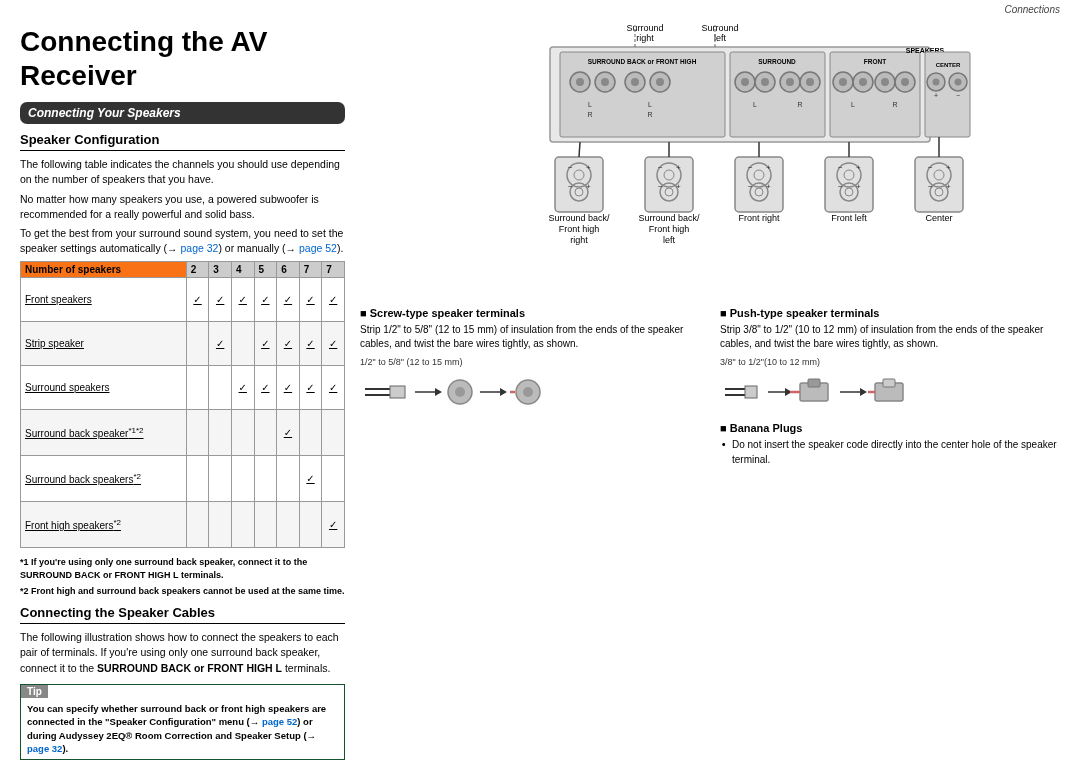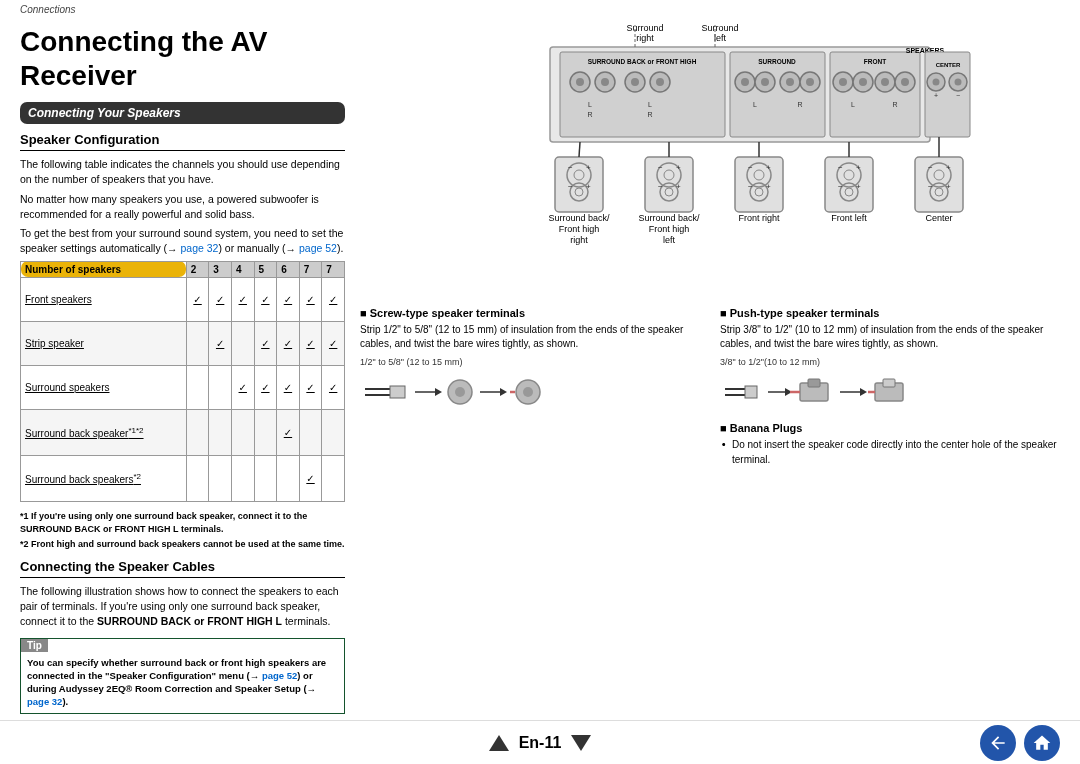--- a/index.html
+++ b/index.html
@@ -18,21 +18,21 @@
       width: 1080px;
       height: 764px;
       display: flex;
       flex-direction: column;
       padding: 0;
     }
 
     
     .top-bar {
       display: flex;
-      justify-content: flex-start;
+      justify-content: flex-end;
       padding: 4px 20px 2px;
       font-size: 10px;
       font-style: italic;
       color: #333;
     }
 
     
     .main-content {
       display: flex;
       flex: 1;
@@ -301,21 +301,21 @@
       <p class="body-text">
         <span>No matter how many speakers you use, a powered subwoofer is recommended for a really powerful and solid bass.</span>
       </p>
       <p class="body-text">
         To get the best from your surround sound system, you need to set the speaker settings automatically (→ <a class="link">page 32</a>) or manually (→ <a class="link">page 52</a>).
       </p>
 
       <table class="speaker-table">
         <thead>
           <tr>
-            <th style="background:#eab308;border-radius:7px;">Number of speakers</th>
+            <th style="background:#f97316;">Number of speakers</th>
             <th>2</th>
             <th>3</th>
             <th>4</th>
             <th>5</th>
             <th>6</th>
             <th>7</th>
             <th>7</th>
           </tr>
         </thead>
         <tbody>
@@ -362,20 +362,30 @@
           <tr>
             <td>Surround back speakers<sup>*2</sup></td>
             <td></td>
               <td></td>
               <td></td>
               <td></td>
               <td></td>
               <td>✓</td>
               <td></td>
           </tr>
+          <tr>
+            <td>Front high speakers<sup>*2</sup></td>
+            <td></td>
+              <td></td>
+              <td></td>
+              <td></td>
+              <td></td>
+              <td></td>
+              <td>✓</td>
+          </tr>
         </tbody>
       </table>
 
       <p class="footnote">*1  If you're using only one surround back speaker, connect it to the <strong>SURROUND BACK or FRONT HIGH L</strong> terminals.</p>
       <p class="footnote">*2  Front high and surround back speakers cannot be used at the same time.</p>
 
       <div class="subsection-title">Connecting the Speaker Cables</div>
 
       <p class="body-text">
         The following illustration shows how to connect the speakers to each pair of terminals. If you're using only one surround back speaker, connect it to the <strong>SURROUND BACK or FRONT HIGH L</strong> terminals.

